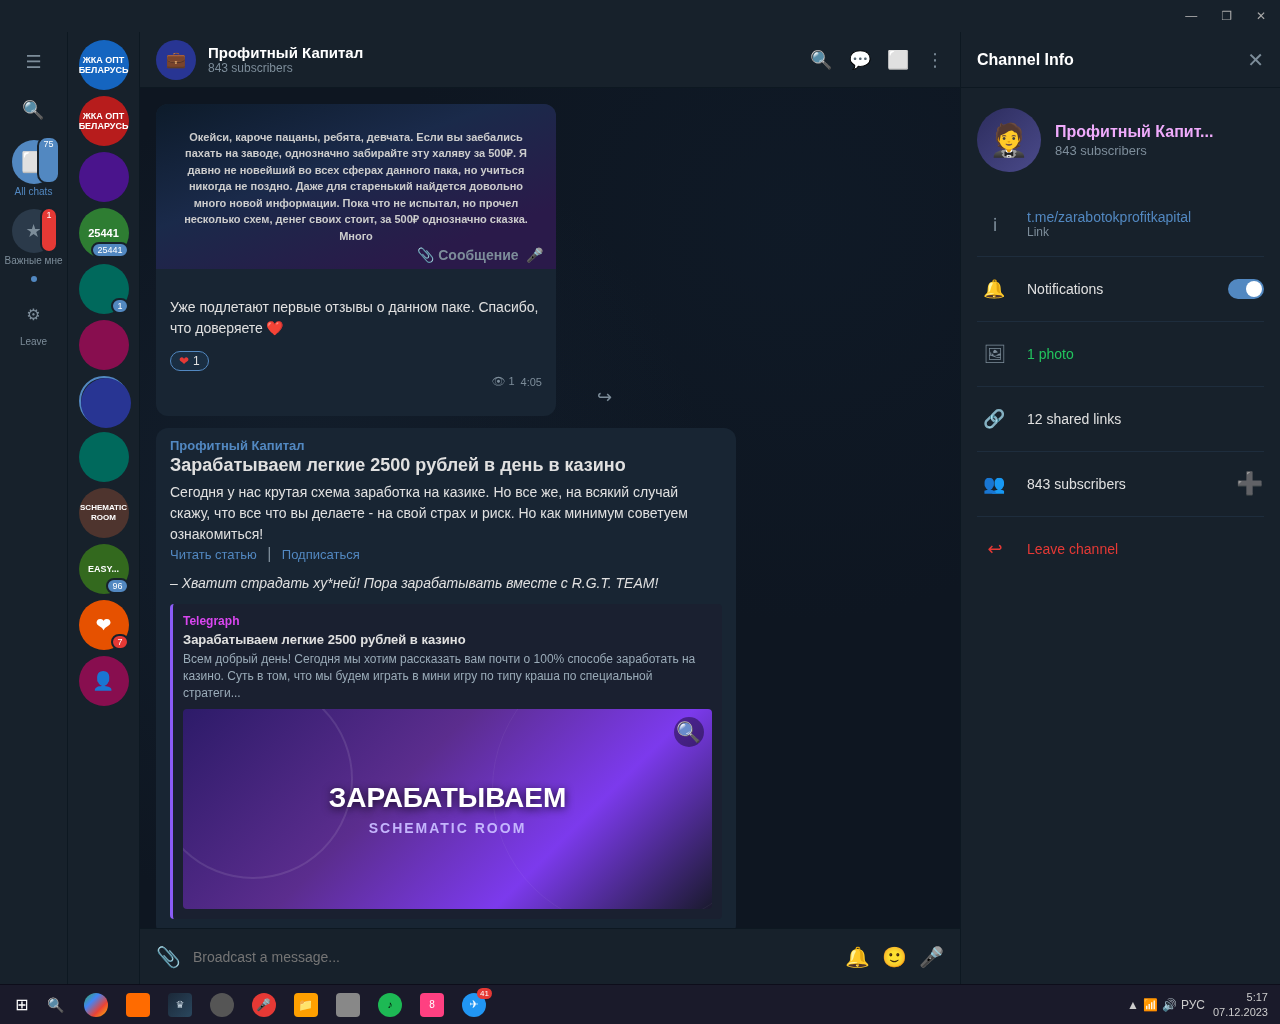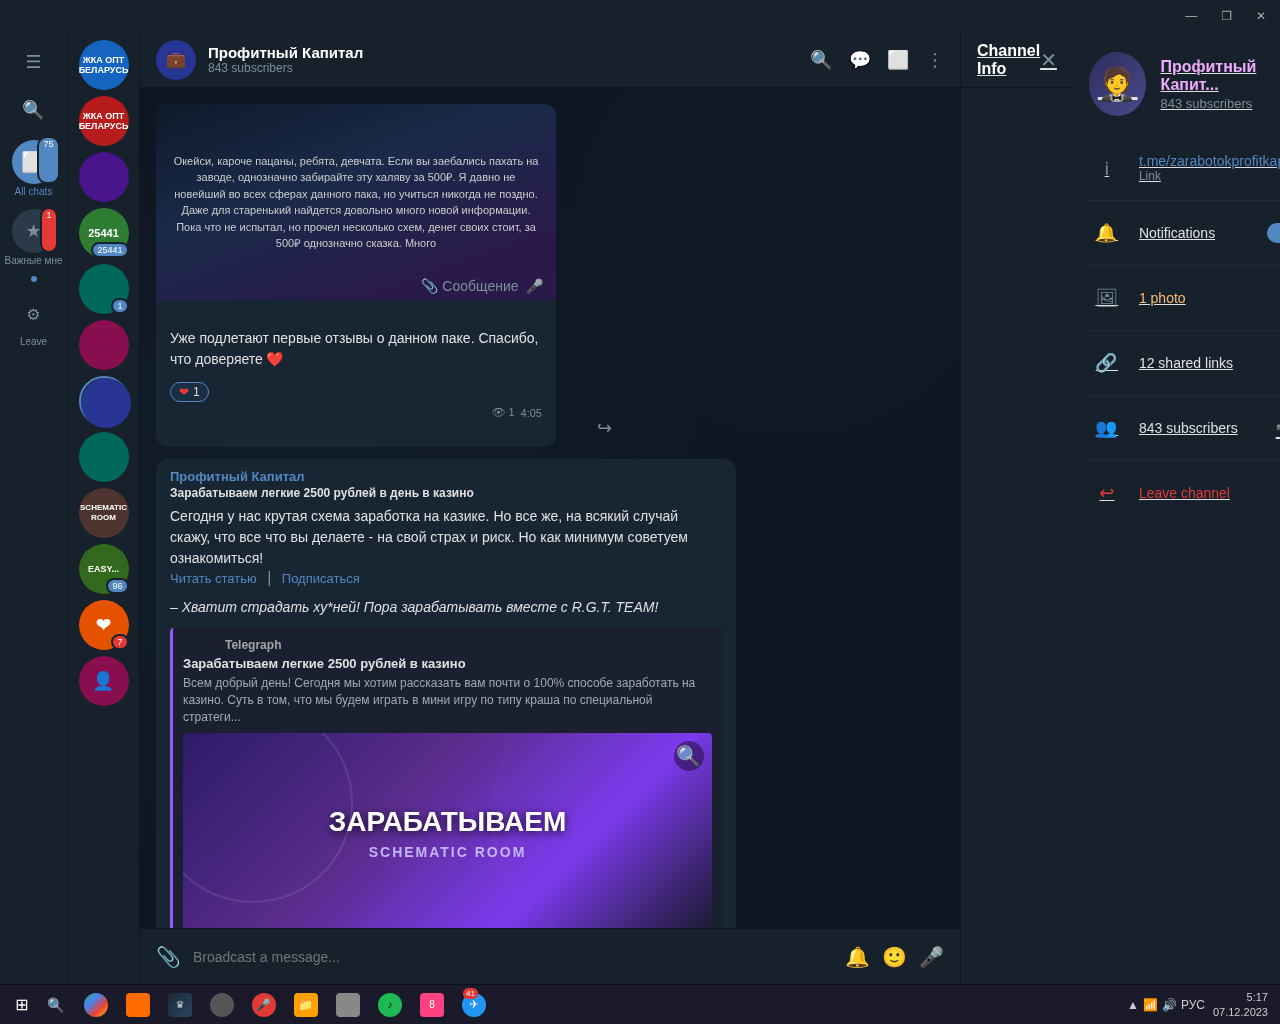--- a/index.html
+++ b/index.html
@@ -303,64 +303,64 @@
     
     .media-message {
       background: #182533;
       border-radius: 12px;
       overflow: hidden;
       max-width: 400px;
       position: relative;
     }
     .media-thumb {
       width: 100%;
-      height: 196px;
+      height: 165px;
       background: linear-gradient(135deg, #1a1a2e 0%, #16213e 50%, #0f3460 100%);
       display: flex;
       align-items: flex-start;
       justify-content: center;
       font-size: 48px;
       color: #5288c1;
       position: relative;
+      font-weight: bold;
     }
 
     
     .forwarded-label {
       font-size: 12px;
       color: #7d8d9a;
       font-style: italic;
       margin-bottom: 4px;
     }
     .message-sender {
       font-size: 13px;
       font-weight: 600;
       color: #5288c1;
       margin-bottom: 2px;
     }
     .message-title {
-      font-size: 12px;
+      font-size: 18px;
       font-weight: 600;
       color: #e0e0e0;
       margin-bottom: 6px;
     }
 
     
     .tg-preview {
       border-left: 3px solid #8b5cf6;
       background: #1a2030;
       border-radius: 4px;
       padding: 10px;
       margin-top: 8px;
     }
     .tg-preview-source {
       font-size: 12px;
-      color: #a3a3a3;
+      color: #d946ef;
       font-weight: 600;
       margin-bottom: 4px;
-      margin-left: 42px;
     }
     .tg-preview-title {
       font-size: 13px;
       font-weight: 600;
       color: #e0e0e0;
       margin-bottom: 4px;
     }
     .tg-preview-text {
       font-size: 12px;
       color: #9aabb8;
@@ -441,23 +441,22 @@
       font-size: 20px;
       cursor: pointer;
     }
 
     
     .channel-info-panel {
       width: 320px;
       background: #17212b;
       border-left: 1px solid #0d1821;
       display: flex;
-      flex-direction: row;
+      flex-direction: column;
       flex-shrink: 0;
-      text-decoration: underline;
     }
     .channel-info-header {
       height: 56px;
       display: flex;
       align-items: center;
       justify-content: space-between;
       padding: 0 16px;
       border-bottom: 1px solid #0d1821;
     }
     .channel-info-title {
@@ -882,21 +881,21 @@
         <div class="info-row-icon">🔔</div>
         <div class="info-row-content">
           <div style="font-size:14px; color:#e0e0e0;">Notifications</div>
         </div>
         <div class="toggle-on"></div>
       </div>
 
       <div class="info-row">
         <div class="info-row-icon">🖼</div>
         <div class="info-row-content">
-          <div style="font-size:14px; color:#fdba74;">1 photo</div>
+          <div style="font-size:14px; color:#22c55e;">1 photo</div>
         </div>
       </div>
 
       <div class="info-row">
         <div class="info-row-icon">🔗</div>
         <div class="info-row-content">
           <div style="font-size:14px; color:#e0e0e0;">12 shared links</div>
         </div>
       </div>
 
@@ -966,21 +965,21 @@
     <div class="taskbar-app">
       <div class="taskbar-app-icon" style="background:#ff4081; border-radius:4px;">
         <span style="color:#fff; font-size:10px;">8</span>
       </div>
     </div>
 
     <div class="taskbar-app" style="position:relative;">
       <div class="taskbar-app-icon" style="background:#2196f3; border-radius:50%;">
         <span style="color:#fff; font-size:11px;">✈</span>
       </div>
-      <div style="position:absolute; top:2px; right:16px; background:#e53935; color:#fff; border-radius:8px; font-size:8px; padding:1px 3px; min-width:14px; text-align:center;">41</div>
+      <div style="position:absolute; top:2px; right:2px; background:#e53935; color:#fff; border-radius:8px; font-size:8px; padding:1px 3px; min-width:14px; text-align:center;">41</div>
     </div>
   </div>
 
   <div class="taskbar-right">
     <div class="sys-tray">
       <span>▲</span>
       <span>📶</span>
       <span>🔊</span>
       <span>РУС</span>
     </div>

